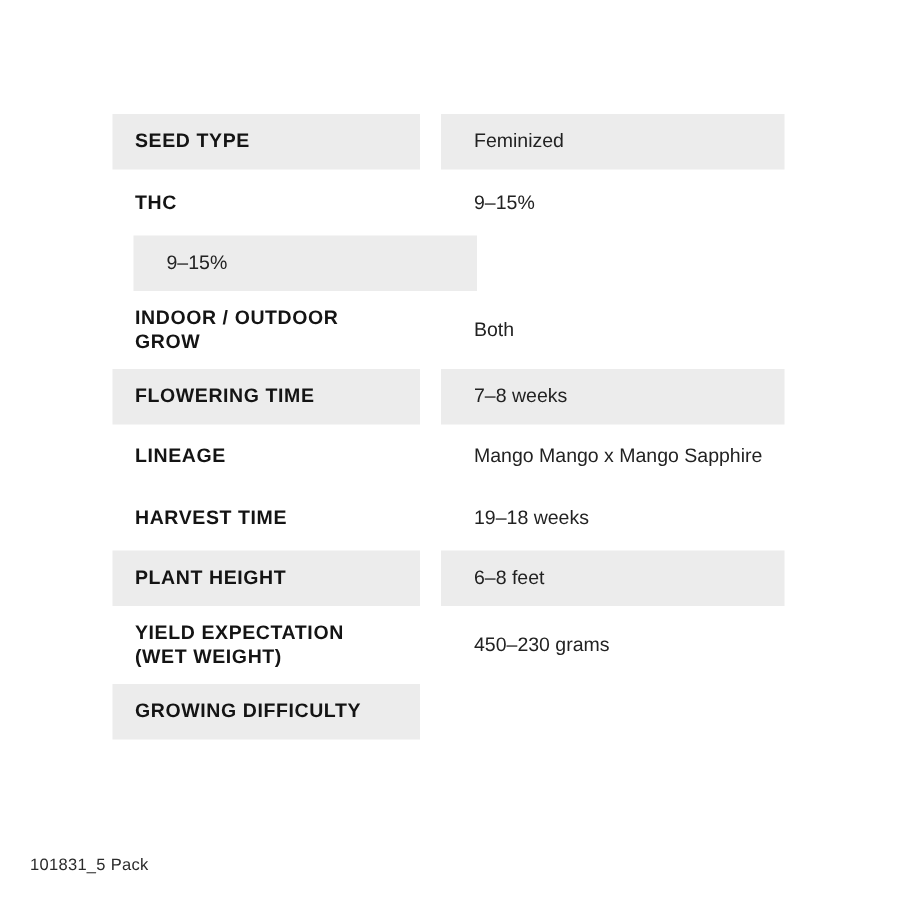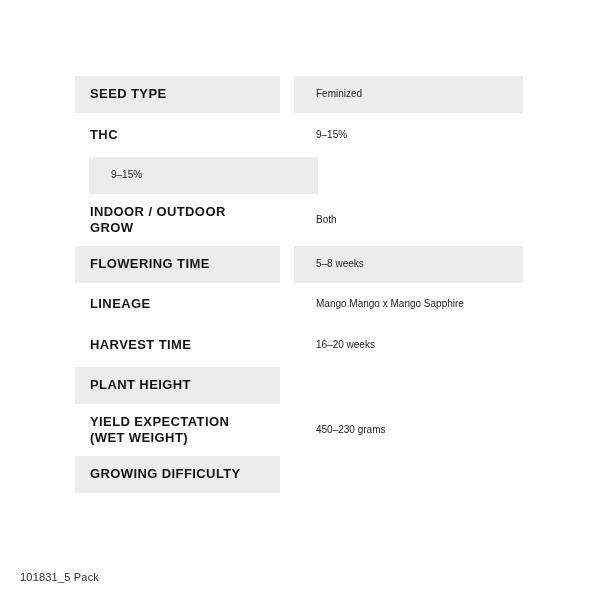--- a/index.html
+++ b/index.html
@@ -42,21 +42,21 @@
     letter-spacing: 0.4px;
     color: #141414;
     line-height: 1.25;
     white-space: pre-line;
     text-transform: uppercase;
   }
   .value-cell {
     width: 229px;
     margin-left: 14px;
     padding: 6px 10px 6px 22px;
-    font-size: 10px;
+    font-size: 13px;
     font-weight: 400;
     color: #222222;
     line-height: 1.25;
   }
   .footer-caption {
     position: absolute;
     left: 20px;
     top: 571px;
     font-size: 11px;
     font-weight: 400;
@@ -78,32 +78,33 @@
     </div>
     <div class="spec-row stripe">
       <div class="cell value-cell">9–15%</div>
     </div>
     <div class="spec-row">
       <div class="cell label-cell">INDOOR / OUTDOOR GROW</div>
       <div class="cell value-cell">Both</div>
     </div>
     <div class="spec-row stripe">
       <div class="cell label-cell">FLOWERING TIME</div>
-      <div class="cell value-cell">5–8 weeks</div>
+      <div class="cell value-cell">7–8 weeks</div>
     </div>
     <div class="spec-row">
       <div class="cell label-cell">LINEAGE</div>
       <div class="cell value-cell">Mango Mango x Mango Sapphire</div>
     </div>
     <div class="spec-row">
       <div class="cell label-cell">HARVEST TIME</div>
-      <div class="cell value-cell">16–20 weeks</div>
+      <div class="cell value-cell">19–18 weeks</div>
     </div>
     <div class="spec-row stripe">
       <div class="cell label-cell">PLANT HEIGHT</div>
+      <div class="cell value-cell">6–8 feet</div>
     </div>
     <div class="spec-row">
       <div class="cell label-cell">YIELD EXPECTATION
 (WET WEIGHT)</div>
       <div class="cell value-cell">450–230 grams</div>
     </div>
     <div class="spec-row stripe">
       <div class="cell label-cell">GROWING DIFFICULTY</div>
     </div>
   </div>

